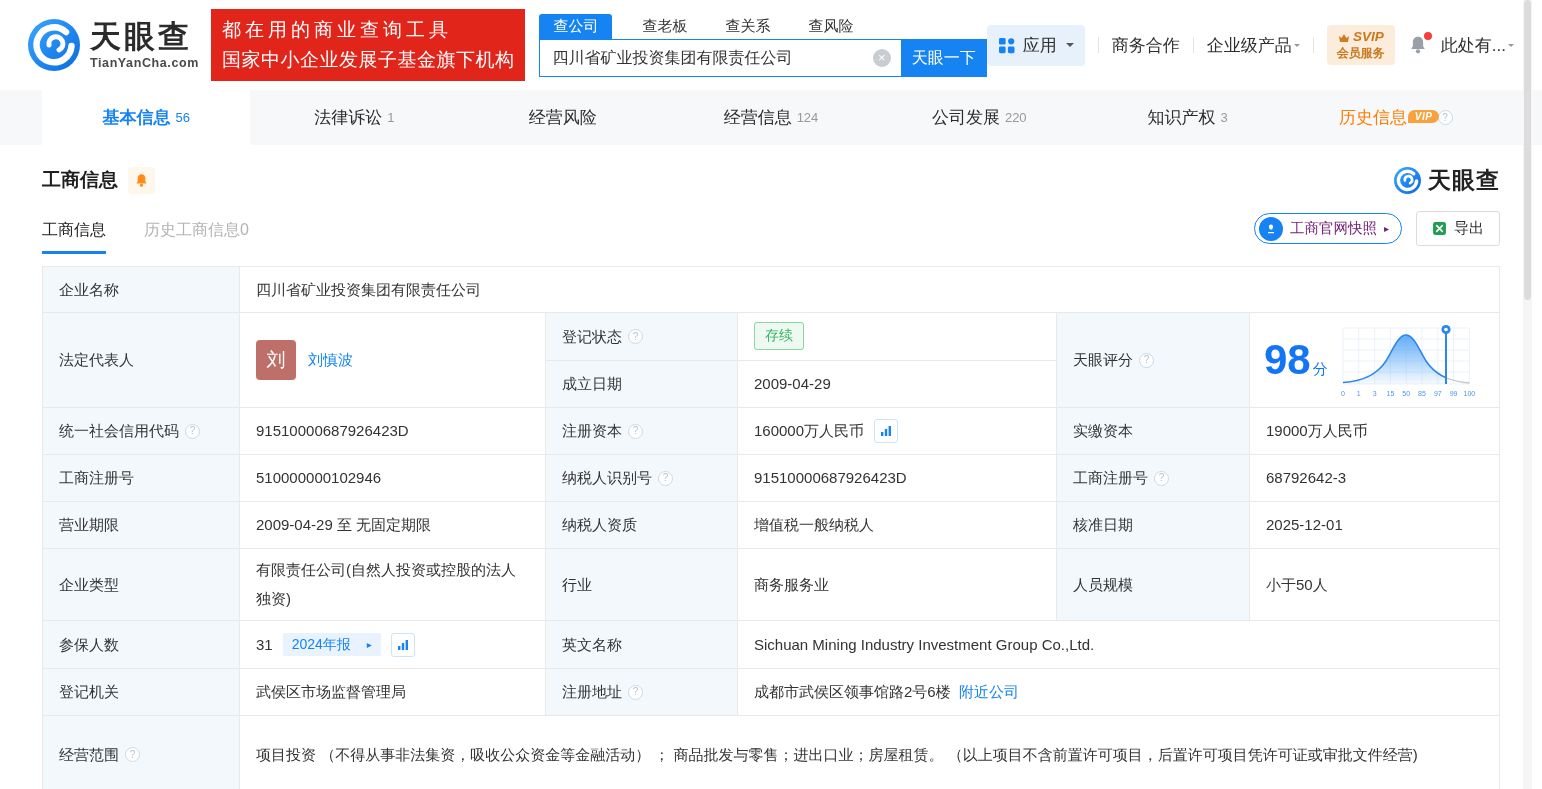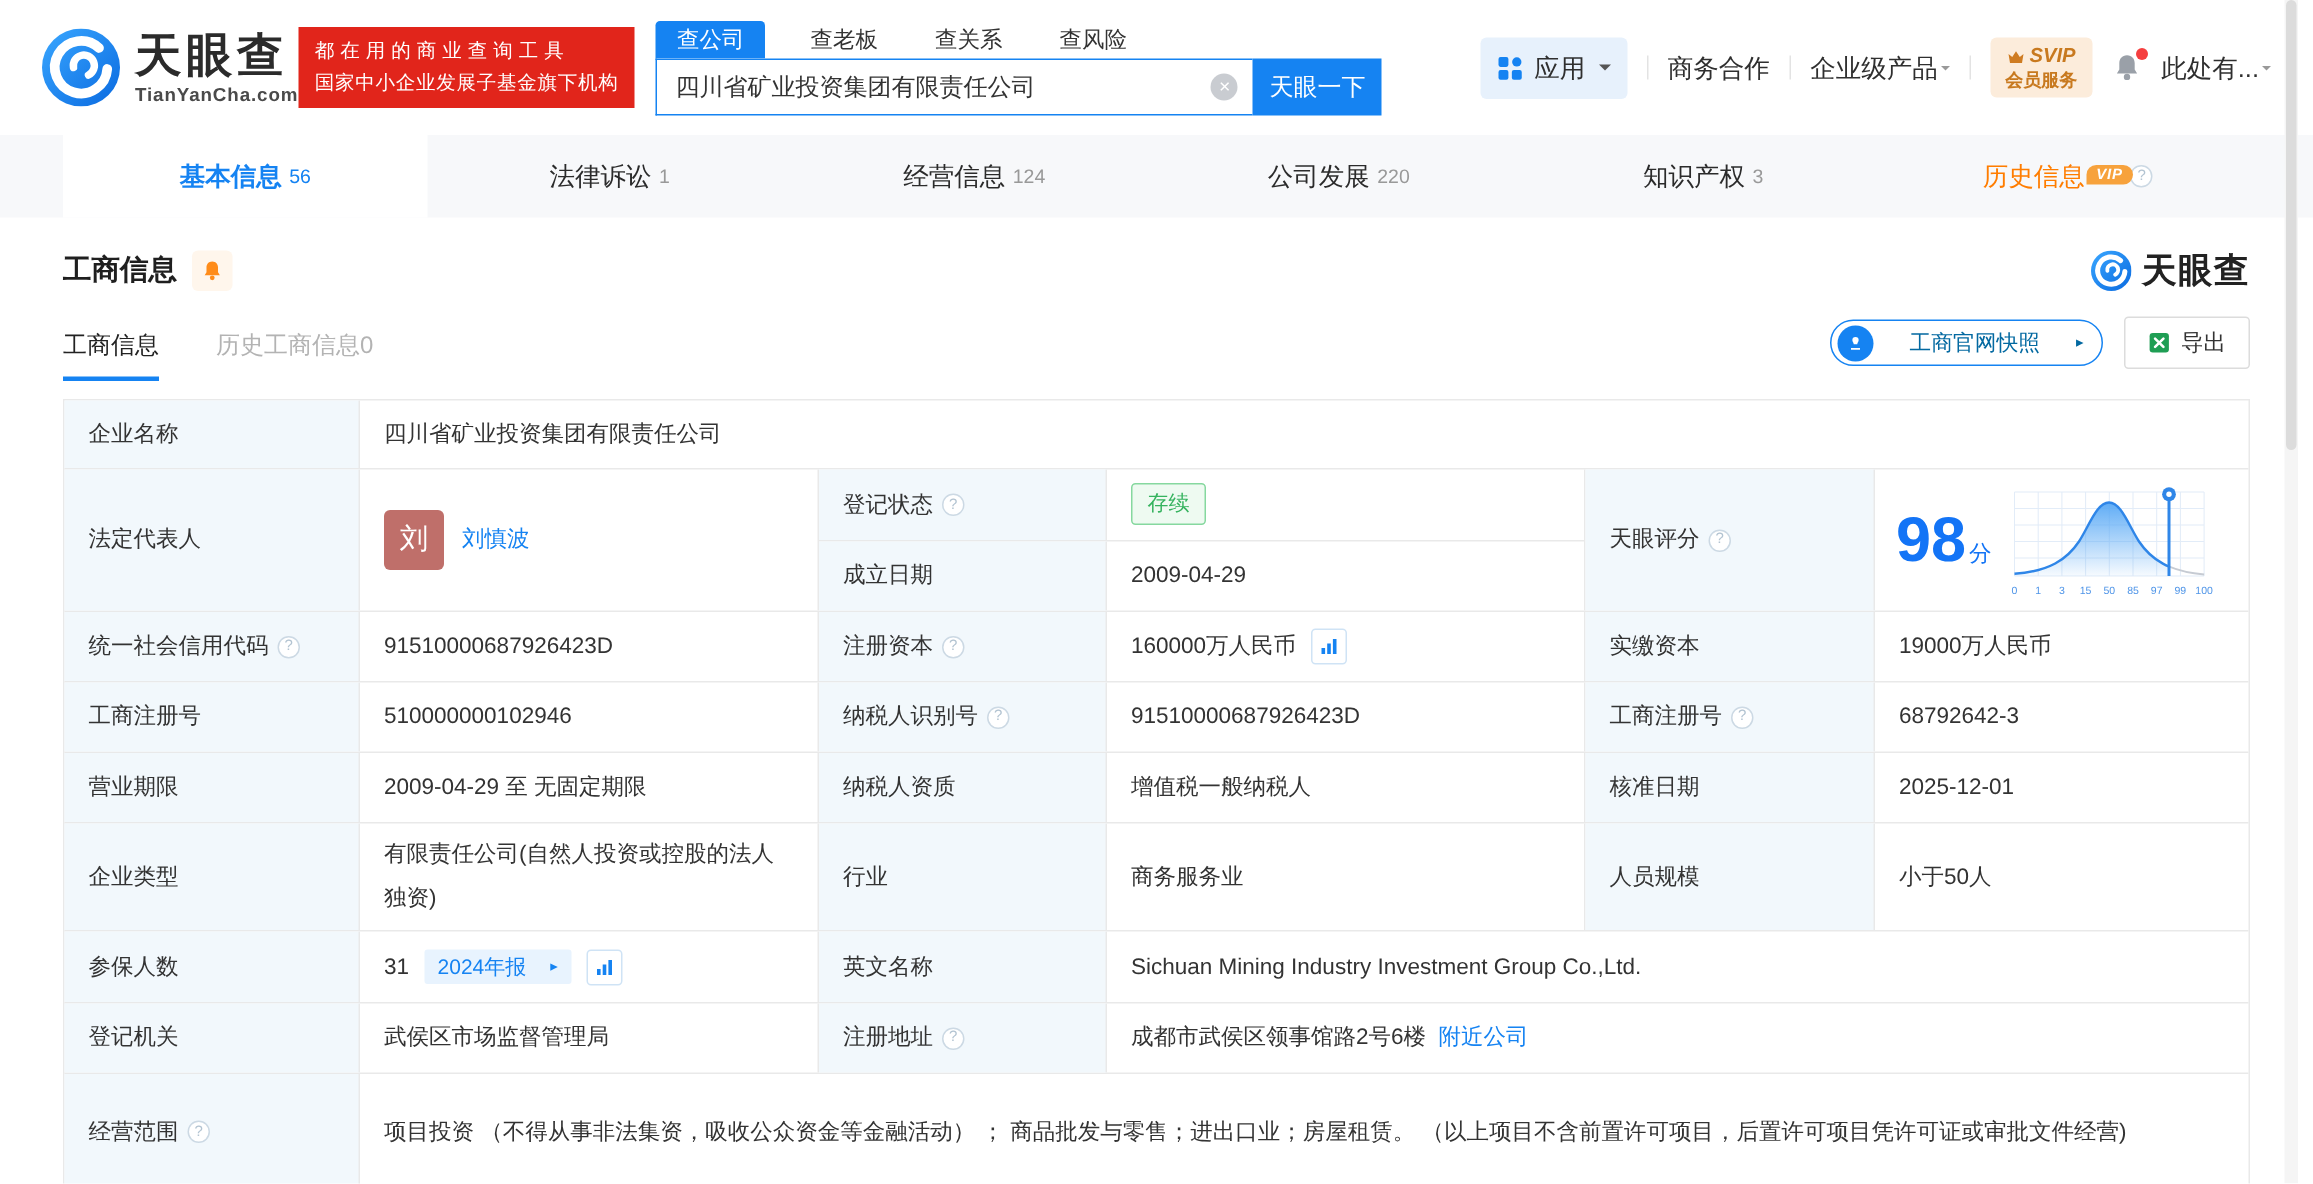--- a/index.html
+++ b/index.html
@@ -6,21 +6,21 @@
   html,body { margin:0; padding:0; }
   body {
     width:1542px; height:789px; overflow:hidden; background:#fff;
     font-family:"Liberation Sans","DejaVu Sans",sans-serif; color:#333; position:relative;
   }
   
   .topbar { height:90px; display:flex; align-items:center; padding:0 28px; background:#fff; }
   .logo { display:flex; align-items:center; gap:10px; }
   .brand { font-size:31px; font-weight:700; color:#2b2b2b; letter-spacing:3px; line-height:1; }
   .brand-domain { font-size:12.5px; font-weight:700; color:#4a4a4a; letter-spacing:.6px; margin-top:4px; }
-  .slogan { background:#e1251b; color:#fff; font-size:13px; padding:6px 11px; margin-left:0; line-height:1.6; white-space:nowrap; }
+  .slogan { background:#e1251b; color:#fff; font-size:19px; padding:6px 11px; margin-left:12px; line-height:1.6; white-space:nowrap; }
   .slogan .l1 { letter-spacing:4px; }
   .slogan .l2 { letter-spacing:.5px; }
   .search-block { margin-left:14px; width:484px; }
   .search-tabs { display:flex; align-items:center; gap:22px; height:26px; }
   .stab { font-size:15px; color:#333; padding:3px 8px; cursor:pointer; }
   .stab.active { background:#1583f2; color:#fff; border-radius:3px 3px 0 0; padding:3px 14px; }
   .search-bar { display:flex; align-items:stretch; height:38px; }
   .search-input-wrap { flex:1; border:1px solid #1583f2; border-right:none; display:flex; align-items:center; padding:0 10px; background:#fff; }
   .search-input-wrap input { border:0; outline:0; flex:1; font-size:16px; color:#333; background:transparent; }
   .clear { width:18px; height:18px; border-radius:50%; background:#c9ccd1; color:#fff; font-size:13px; line-height:18px; text-align:center; cursor:pointer; flex:none; }
@@ -49,21 +49,21 @@
   .content { padding:0 42px; }
   .sec-head { display:flex; align-items:center; margin-top:20px; height:30px; }
   .sec-title { font-size:19px; font-weight:700; color:#1f1f1f; margin:0; }
   .bell-chip { width:27px; height:27px; background:#fff6ec; border-radius:4px; display:flex; align-items:center; justify-content:center; margin-left:10px; cursor:pointer; }
   .watermark { margin-left:auto; display:flex; align-items:center; gap:7px; font-size:23px; font-weight:700; color:#222; letter-spacing:1px; }
   .subtab-row { display:flex; align-items:flex-end; margin-top:16px; }
   .subtab { font-size:16px; color:#222; margin-right:38px; padding-bottom:13px; position:relative; cursor:pointer; }
   .subtab.inactive { color:#b3b3b3; }
   .subtab.active::after { content:""; position:absolute; left:0; right:0; bottom:0; height:3px; background:#1583f2; }
   .actions { margin-left:auto; display:flex; gap:14px; align-items:center; padding-bottom:8px; }
-  .snapshot { display:flex; align-items:center; gap:24px; border:1px solid #1583f2; color:#0369a1; background:#fff; border-radius:16px; height:31px; padding:0 12px 0 4px; font-size:14.5px; cursor:pointer; font-family:inherit; }
+  .snapshot { display:flex; align-items:center; gap:7px; border:1px solid #1583f2; color:#701a75; background:#fff; border-radius:16px; height:31px; padding:0 12px 0 4px; font-size:14.5px; cursor:pointer; font-family:inherit; }
   .stamp { width:24px; height:24px; border-radius:50%; background:#1583f2; display:flex; align-items:center; justify-content:center; flex:none; }
   .snapshot .arrow { font-size:10px; }
   .export { display:flex; align-items:center; gap:7px; border:1px solid #dcdcdc; background:#fff; border-radius:3px; height:35px; padding:0 15px; font-size:15px; color:#333; cursor:pointer; font-family:inherit; }
   
   .table { margin-top:12px; border:1px solid #e9e9e9; border-bottom:none; }
   .row { display:flex; border-bottom:1px solid #e9e9e9; }
   .row > *:not(:last-child) { border-right:1px solid #e9e9e9; }
   .cell { display:flex; align-items:center; padding:0 16px; font-size:15px; color:#333; line-height:1.55; }
   .label { background:#f2f8fc; }
   .c-l1 { width:197px; flex:none; } .c-v1 { width:306px; flex:none; }
@@ -174,20 +174,23 @@
 </header>
 
 <nav class="tabs-row" id="nav-tabs">
     <div class="ntab active">
       <span class="ntab-label">基本信息</span>
       <span class="ntab-count">56</span>
     </div>
     <div class="ntab">
       <span class="ntab-label">法律诉讼</span>
       <span class="ntab-count">1</span>
+    </div>
+    <div class="ntab">
+      <span class="ntab-label">经营风险</span>
     </div>
     <div class="ntab">
       <span class="ntab-label">经营信息</span>
       <span class="ntab-count">124</span>
     </div>
     <div class="ntab">
       <span class="ntab-label">公司发展</span>
       <span class="ntab-count">220</span>
     </div>
     <div class="ntab">

